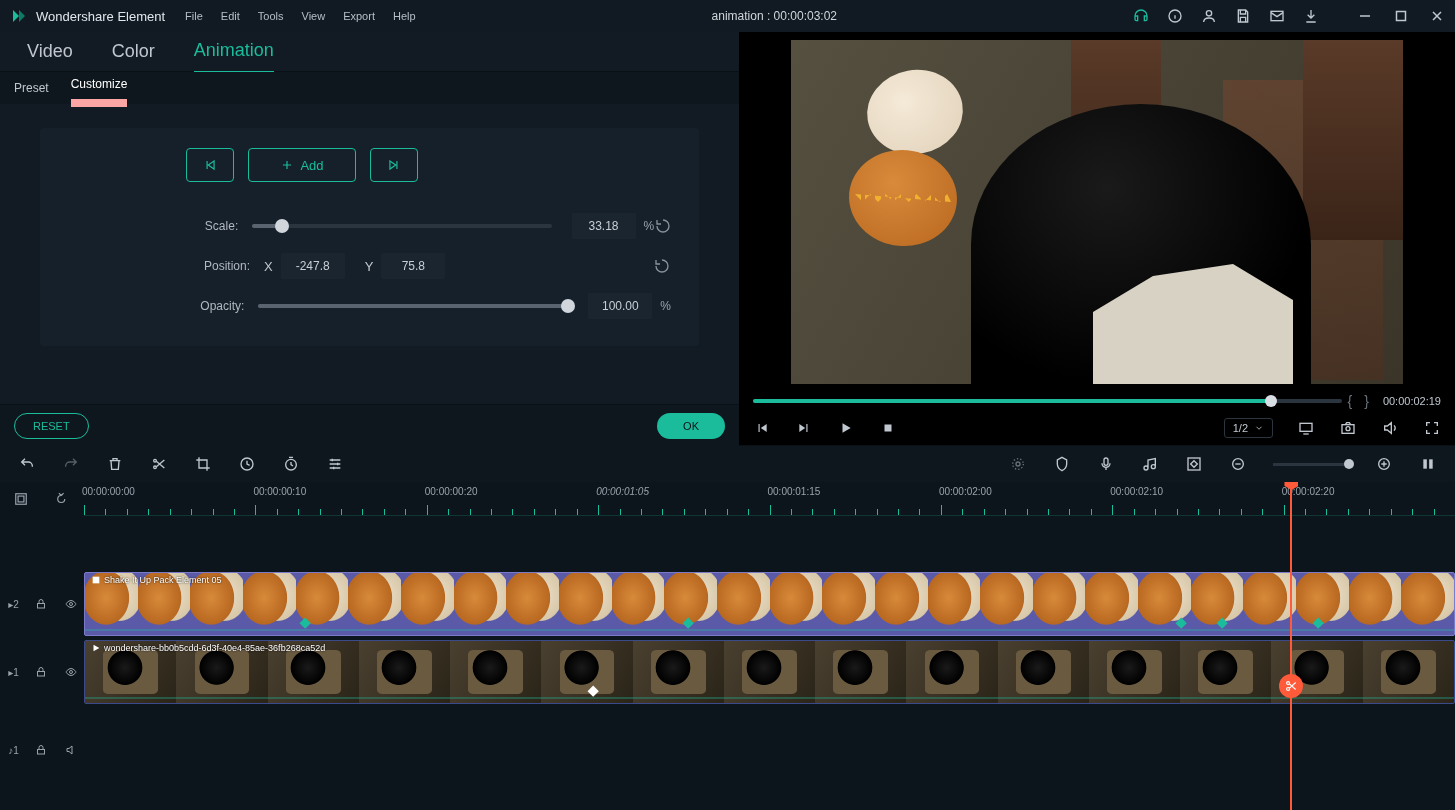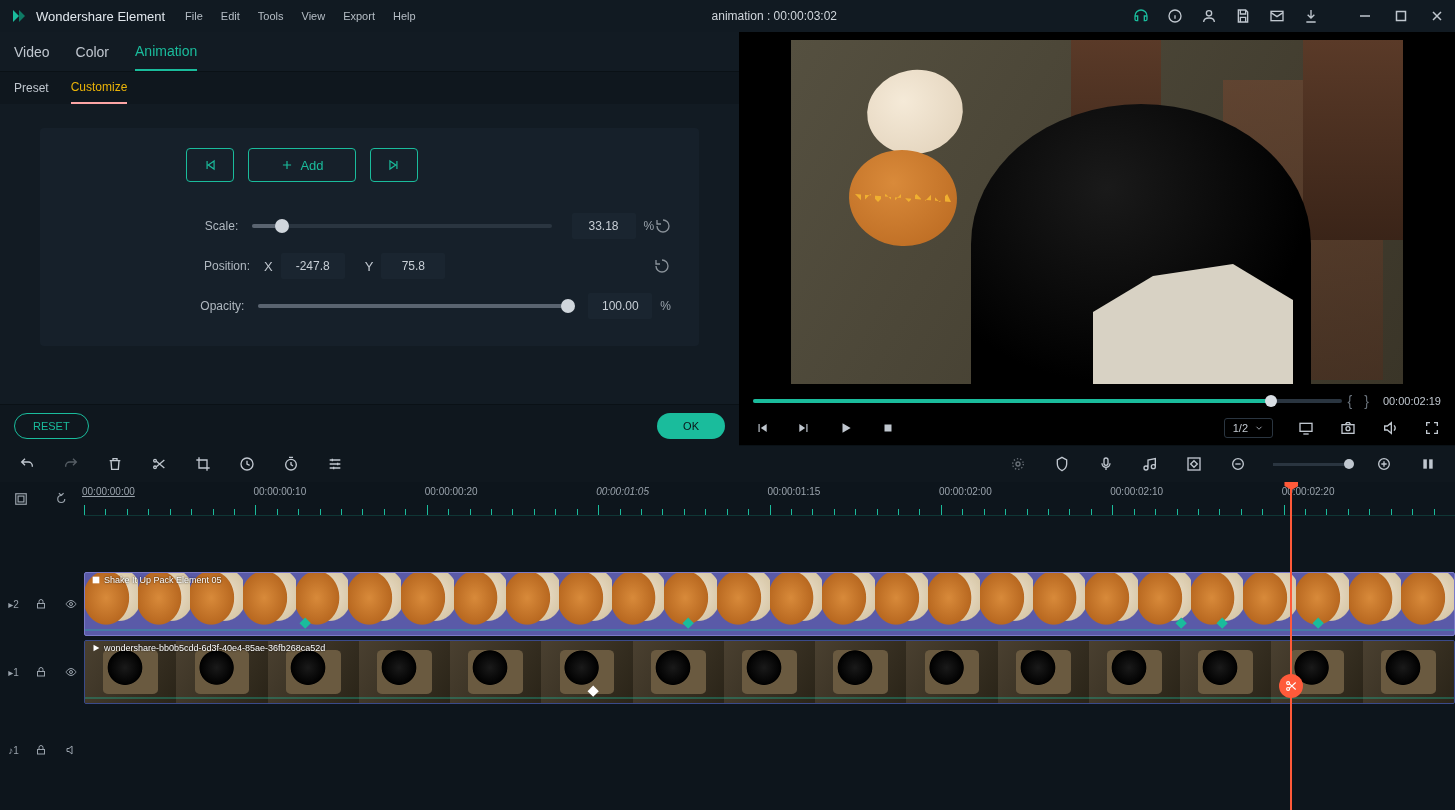--- a/index.html
+++ b/index.html
@@ -11,25 +11,25 @@
 .titlebar .menu { display: flex; gap: 18px; }
 .titlebar .menu span { font-size: 11px; color: #b6bec6; cursor: pointer; }
 .titlebar .center { flex: 1; text-align: center; font-size: 12px; color: #d0d6dc; }
 .titlebar .right-icons { display: flex; gap: 18px; align-items: center; }
 .titlebar .right-icons .icon { width: 16px; height: 16px; display: flex; align-items: center; justify-content: center; }
 .titlebar .wincontrols { display: flex; gap: 20px; margin-left: 20px; }
 
 .main-row { display: flex; height: 414px; }
 .left-panel { width: 739px; display: flex; flex-direction: column; background: #121b23; }
 .tabsA { height: 40px; display: flex; align-items: center; gap: 26px; padding: 0 14px; border-bottom: 1px solid #0a1116; }
-.tabsA span { font-size: 14px; color: #c0c7cf; cursor: pointer; padding: 10px 0; }
+.tabsA span { font-size: 18px; color: #c0c7cf; cursor: pointer; padding: 10px 0; margin-left: 13px; }
 .tabsA .active { color: #1abc9c; border-bottom: 2px solid #1abc9c; }
 .tabsB { height: 32px; display: flex; align-items: center; gap: 22px; padding: 0 14px; background:#0f171e; }
 .tabsB span { font-size: 12px; cursor: pointer; padding:8px 0;}
-.tabsB .active { color: #eab308; border-bottom: 2px solid #fca5a5; }
+.tabsB .active { color: #ffffff; border-bottom: 8px solid #fca5a5; }
 
 .customize-body { flex: 1; padding: 24px 40px 10px 40px; }
 .card { background: #16202a; border-radius: 4px; padding: 20px 28px; }
 .keybtns { display: flex; gap: 14px; justify-content: flex-start; margin-left: 118px; margin-bottom: 24px;}
 .kbtn { border: 1px solid #1abc9c; border-radius: 4px; height: 34px; display: flex; align-items: center; justify-content: center; color: #1abc9c; background: transparent; cursor: pointer; }
 .kbtn.small { width: 48px; }
 .kbtn.add { width: 108px; gap: 6px; font-size: 13px; }
 
 .prop-row { display: flex; align-items: center; height: 40px; }
 .prop-label { width: 196px; text-align: right; padding-right: 14px; font-size: 12px; color: #b0b8c0; }
@@ -447,21 +447,21 @@
             <rect x="7" y="7" width="10" height="10"></rect>
           </svg>
         </div>
       <div class="icon">
           <svg width="14" height="14" viewBox="0 0 24 24" fill="none" stroke="currentColor" stroke-width="2">
             <path d="M9 6a6 6 0 106 6M9 6L5 2M9 6l4-4"></path>
           </svg>
         </div>
     </div>
     <div class="ruler" id="ruler">
-        <div class="tick" style="left: 0%; text-decoration: underline;">00:00:00:00</div>
+        <div class="tick" style="left: 0%;">00:00:00:00</div>
         <div class="tick" style="left: 12.5%;">00:00:00:10</div>
         <div class="tick" style="left: 25%;">00:00:00:20</div>
         <div class="tick" style="left: 37.5%; font-style: italic;">00:00:01:05</div>
         <div class="tick" style="left: 50%;">00:00:01:15</div>
         <div class="tick" style="left: 62.5%;">00:00:02:00</div>
         <div class="tick" style="left: 75%;">00:00:02:10</div>
         <div class="tick" style="left: 87.5%;">00:00:02:20</div>
         <div class="minor major" style="left: 0%;"></div>
         <div class="minor" style="left: 1.5625%;"></div>
         <div class="minor" style="left: 3.125%;"></div>

